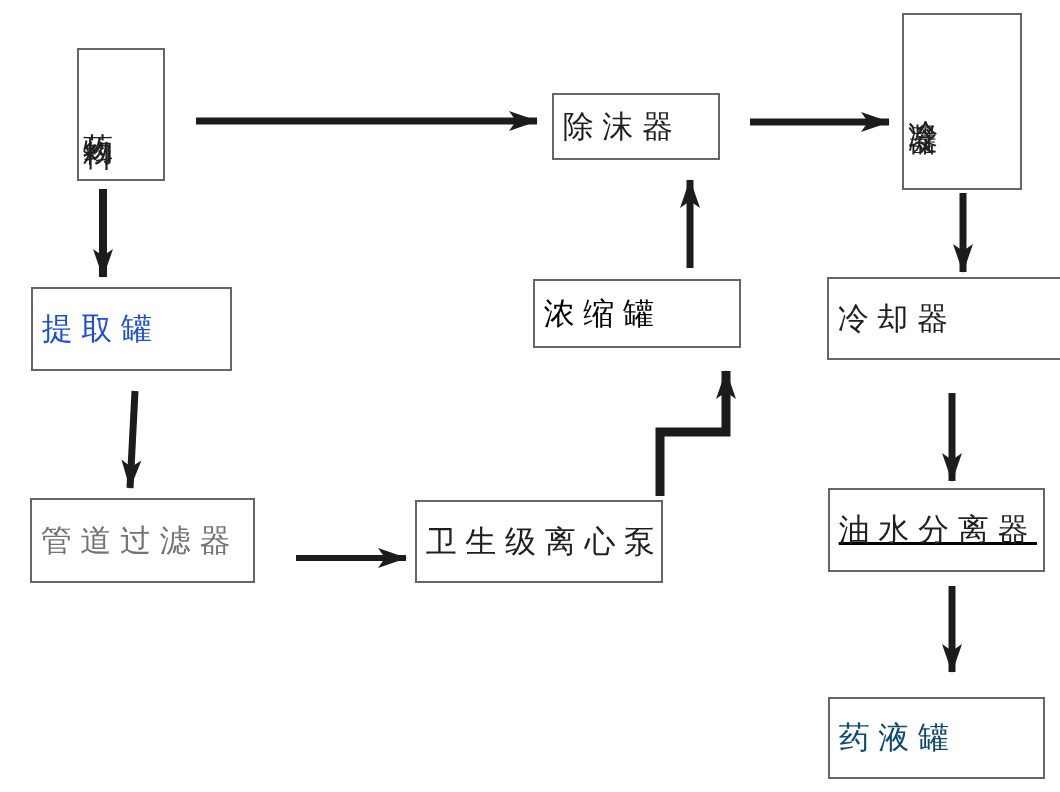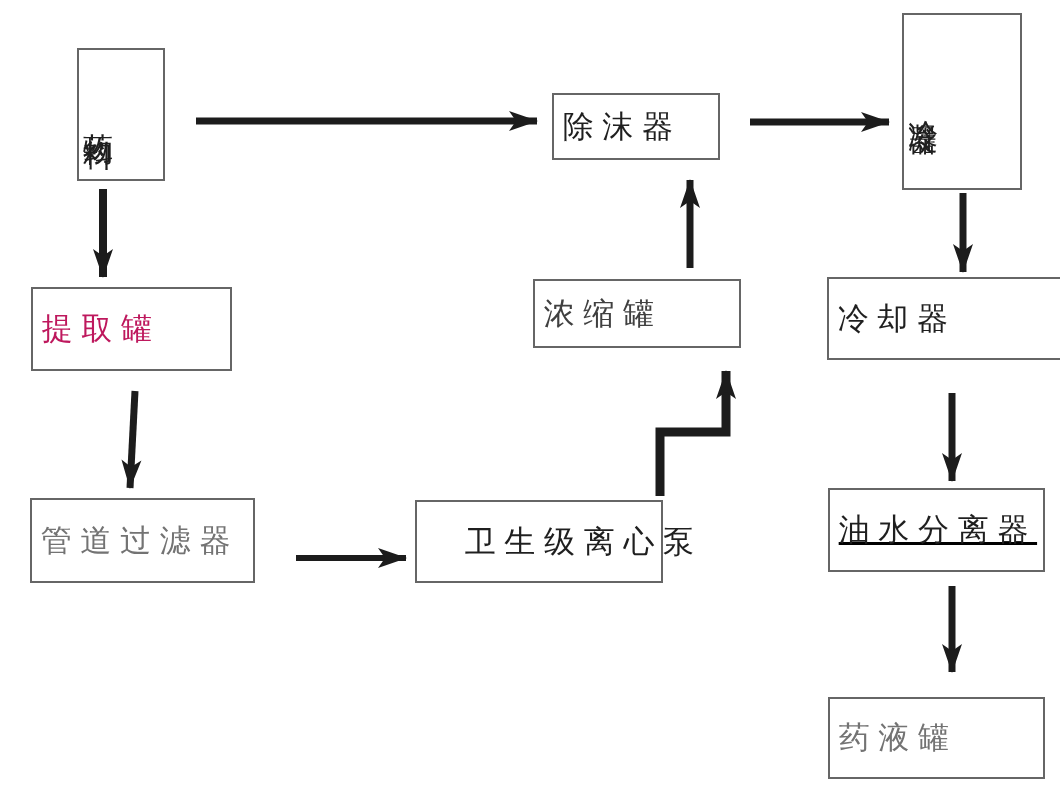--- a/index.html
+++ b/index.html
@@ -69,40 +69,40 @@
       <polyline points="750,122 889,122" fill="none" stroke="#1c1c1c" stroke-width="7" marker-end="url(#arrowhead)"></polyline>
       <polyline points="963,193 963,272" fill="none" stroke="#1c1c1c" stroke-width="7" marker-end="url(#arrowhead)"></polyline>
       <polyline points="952,393 952,481" fill="none" stroke="#1c1c1c" stroke-width="7" marker-end="url(#arrowhead)"></polyline>
       <polyline points="952,586 952,672" fill="none" stroke="#1c1c1c" stroke-width="7" marker-end="url(#arrowhead)"></polyline>
     </svg>
   <div id="nodes">
       <div class="node vertical" style="left: 77px; top: 48px; width: 88px; height: 133px; border-color: rgb(102, 102, 102);">
         <span class="node-label" style="color: rgb(31, 31, 31);">药物料</span>
       </div>
       <div class="node" style="left: 31px; top: 287px; width: 201px; height: 84px; border-color: rgb(102, 102, 102);">
-        <span class="node-label" style="color: #be185d;">提取罐</span>
+        <span class="node-label" style="color: #1d4ed8;">提取罐</span>
       </div>
       <div class="node" style="left: 30px; top: 498px; width: 225px; height: 85px; border-color: rgb(102, 102, 102);">
         <span class="node-label" style="color: #737373;">管道过滤器</span>
       </div>
-      <div class="node" style="left: 415px; top: 500px; width: 248px; height: 83px; border-color: rgb(102, 102, 102); padding-left: 39px;">
+      <div class="node" style="left: 415px; top: 500px; width: 248px; height: 83px; border-color: rgb(102, 102, 102);">
         <span class="node-label" style="color: rgb(31, 31, 31);">卫生级离心泵</span>
       </div>
       <div class="node" style="left: 533px; top: 279px; width: 208px; height: 69px; border-color: rgb(102, 102, 102);">
-        <span class="node-label" style="color: #404040;">浓缩罐</span>
+        <span class="node-label" style="color: #000000;">浓缩罐</span>
       </div>
       <div class="node" style="left: 552px; top: 93px; width: 168px; height: 67px; border-color: rgb(102, 102, 102);">
         <span class="node-label" style="color: rgb(31, 31, 31);">除沫器</span>
       </div>
       <div class="node vertical" style="left: 902px; top: 13px; width: 120px; height: 177px; border-color: rgb(102, 102, 102);">
         <span class="node-label" style="color: rgb(31, 31, 31);">冷凝器</span>
       </div>
       <div class="node" style="left: 827px; top: 277px; width: 260px; height: 83px; border-color: rgb(102, 102, 102);">
         <span class="node-label" style="color: rgb(31, 31, 31);">冷却器</span>
       </div>
       <div class="node" style="left: 828px; top: 488px; width: 217px; height: 84px; border-color: rgb(102, 102, 102); text-decoration: underline;">
         <span class="node-label" style="color: rgb(31, 31, 31);">油水分离器</span>
       </div>
       <div class="node" style="left: 828px; top: 697px; width: 217px; height: 82px; border-color: rgb(102, 102, 102);">
-        <span class="node-label" style="color: #737373; font-family: Liberation Serif, serif;">药液罐</span>
+        <span class="node-label" style="color: #0c4a6e; font-family: Liberation Serif, serif;">药液罐</span>
       </div>
     </div>
 </div>
 
 </body></html>

